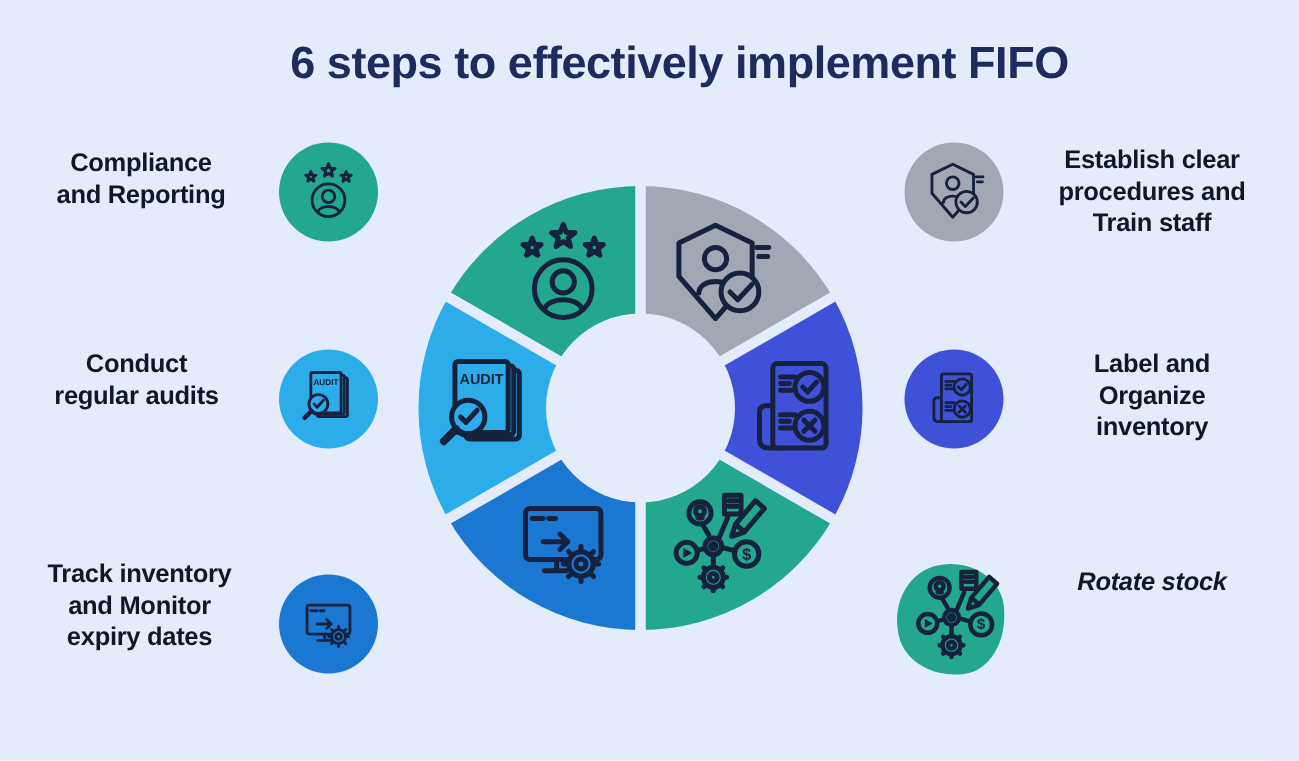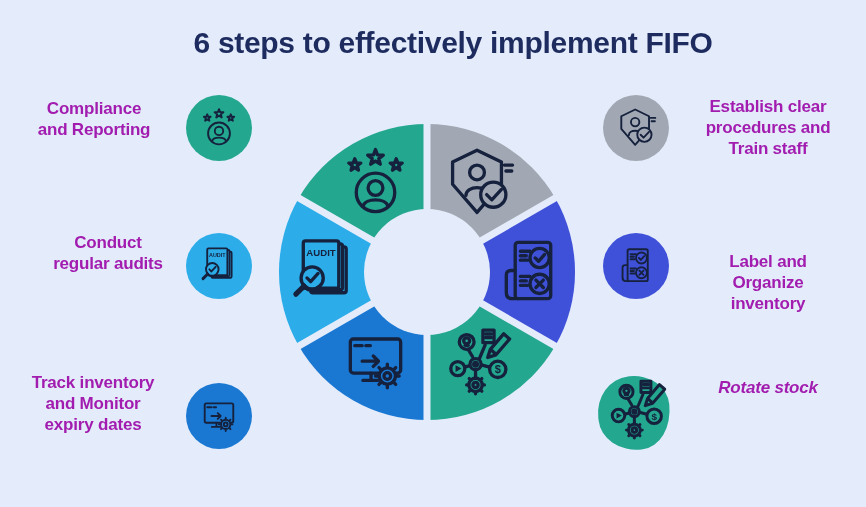--- a/index.html
+++ b/index.html
@@ -13,40 +13,40 @@
     position:absolute; left:0; top:26px; width:100%; margin:0;
     text-align:center; font-size:30px; font-weight:700;
     letter-spacing:-0.3px; color:#1d2b5f;
   }
   .wheel-wrap { position:absolute; left:277px; top:122px; width:300px; height:300px; }
   .wheel-wrap svg { width:100%; height:100%; display:block; }
   .wheel-icon { color:#15213d; }
 
   .step-text {
     position:absolute; text-align:center; font-size:17px; font-weight:700;
-    line-height:21px; color:#a21caf; white-space:pre-line; letter-spacing:-0.2px;
+    line-height:21px; color:#0f172a; white-space:pre-line; letter-spacing:-0.2px;
   }
   .badge {
     position:absolute; width:66px; height:66px; border-radius:50%;
     display:flex; align-items:center; justify-content:center; color:#15213d;
   }
   .badge svg { width:42px; height:42px; overflow:visible; }
   .badge.blob {
     width:72px; height:74px; overflow:visible;
     border-radius:48% 52% 44% 56% / 52% 44% 58% 46%;
     transform:rotate(-6deg);
   }
   .badge.blob svg { width:66px; height:66px; transform:rotate(6deg) translate(3px,-4px); }
 
   
   .pos-text-1 { left:8px;   top:98px;  width:172px; }
-  .pos-text-2 { left:22px;   top:232px; width:172px; }
+  .pos-text-2 { left:5px;   top:232px; width:172px; }
   .pos-text-3 { left:6px;   top:372px; width:174px; }
   .pos-text-4 { left:680px; top:96px;  width:176px;text-align:center; }
-  .pos-text-5 { left:680px; top:232px; width:176px;margin-top:19px; }
+  .pos-text-5 { left:680px; top:232px; width:176px; }
   .pos-text-6 { left:680px; top:377px; width:176px;font-style:italic; }
   .pos-badge-1 { left:186px; top:95px;  }
   .pos-badge-2 { left:186px; top:233px; }
   .pos-badge-3 { left:186px; top:383px; }
   .pos-badge-4 { left:603px; top:95px;  }
   .pos-badge-5 { left:603px; top:233px; }
   .pos-badge-6 { left:598px; top:376px; }
 
   .icon-stroke { fill:none; stroke:currentColor; stroke-width:4.5;
                  stroke-linecap:round; stroke-linejoin:round; }

